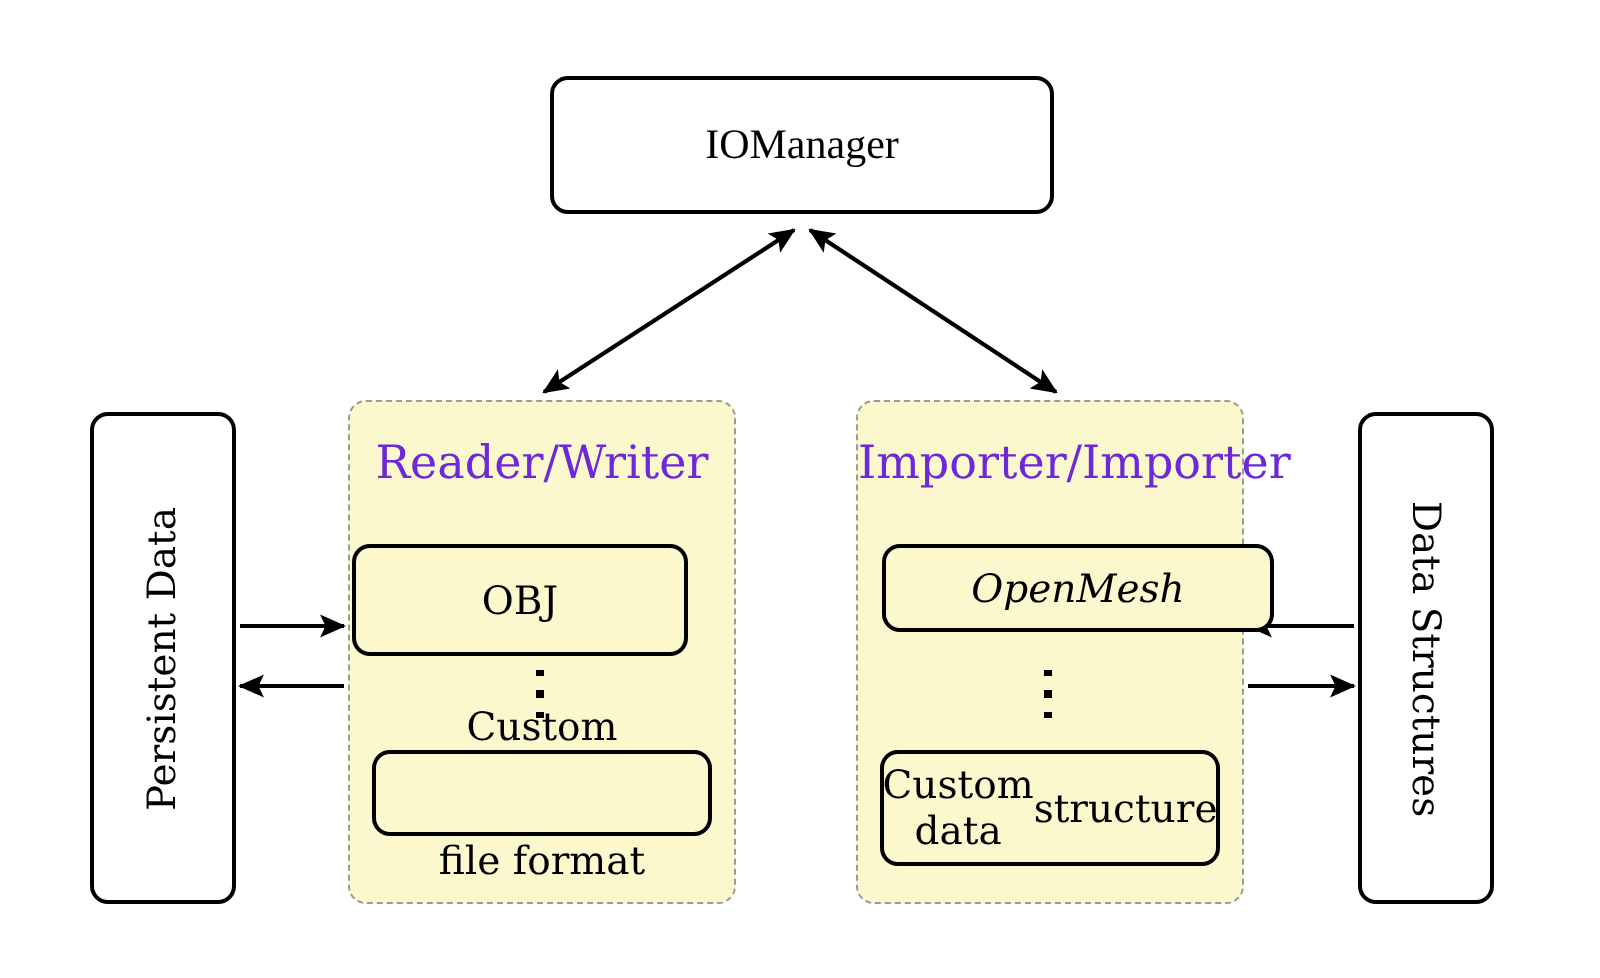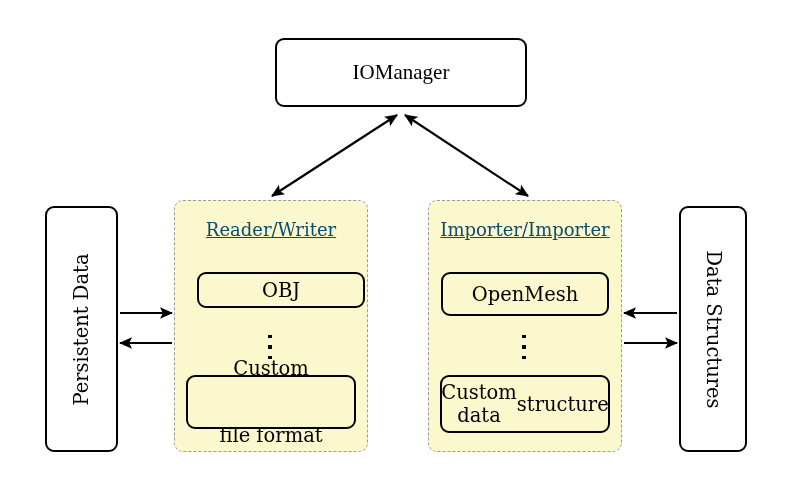--- a/index.html
+++ b/index.html
@@ -37,24 +37,23 @@
     box-sizing: border-box;
     border: 1.6px dashed #9a9a9a;
     border-radius: 9px;
     background: #fcf8cd;
   }
   .group-title {
     position: absolute;
     left: 0;
     right: 0;
     text-align: center;
-    color: #0c4a6e;
-    font-size: 18px;
+    color: #6d28d9;
+    font-size: 23px;
     white-space: nowrap;
-    text-decoration: underline;
   }
   
   .leaf {
     background: #fcf8cd;
     font-size: 19.5px;
   }
   .side-node {
     font-size: 19.5px;
   }
   
@@ -128,40 +127,40 @@
   </div>
 
   <div class="node side-node" style="left:679px; top:206px; width:68px; height:246px;">
     <span class="rot-cw">Data Structures</span>
   </div>
 
   <div class="group-box" style="left:174px; top:200px; width:194px; height:252px;">
     <div class="group-title" style="top:18px;">Reader/Writer</div>
   </div>
 
-  <div class="node leaf" style="left:197px; top:272px; width:168px; height:36px;justify-content:center;">
+  <div class="node leaf" style="left:176px; top:272px; width:168px; height:56px;justify-content:center;">
     <span>OBJ</span>
   </div>
 
   <div class="vdots" style="left:268px; top:335px; width:4px; height:24px;">
     <i></i>
       <i></i>
       <i></i>
   </div>
 
-  <div class="node leaf" style="left:186px; top:375px; width:170px; height:54px; flex-direction:column;gap:44px;">
+  <div class="node leaf" style="left:186px; top:375px; width:170px; height:43px; flex-direction:column;gap:44px;">
     <span>Custom</span>
     <span>file format</span>
   </div>
 
   <div class="group-box" style="left:428px; top:200px; width:194px; height:252px;">
     <div class="group-title" style="top:18px;">Importer/Importer</div>
   </div>
 
-  <div class="node leaf" style="left:441px; top:272px; width:168px; height:44px;">
+  <div class="node leaf" style="left:441px; top:272px; width:196px; height:44px;font-style:italic;">
     <span>OpenMesh</span>
   </div>
 
   <div class="vdots" style="left:522px; top:335px; width:4px; height:24px;">
     <i></i>
       <i></i>
       <i></i>
   </div>
 
   <div class="node leaf" style="left:440px; top:375px; width:170px; height:58px; flex-direction:row;">

